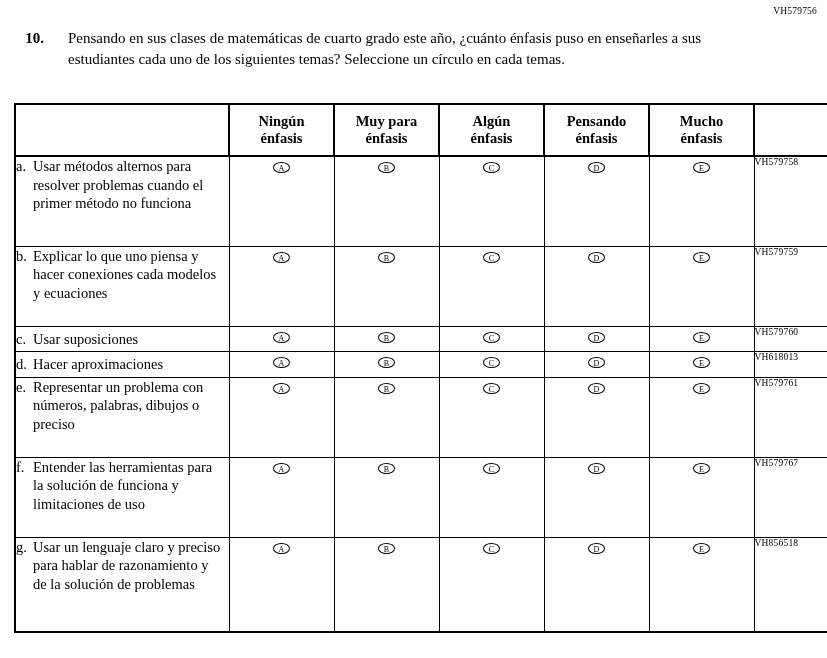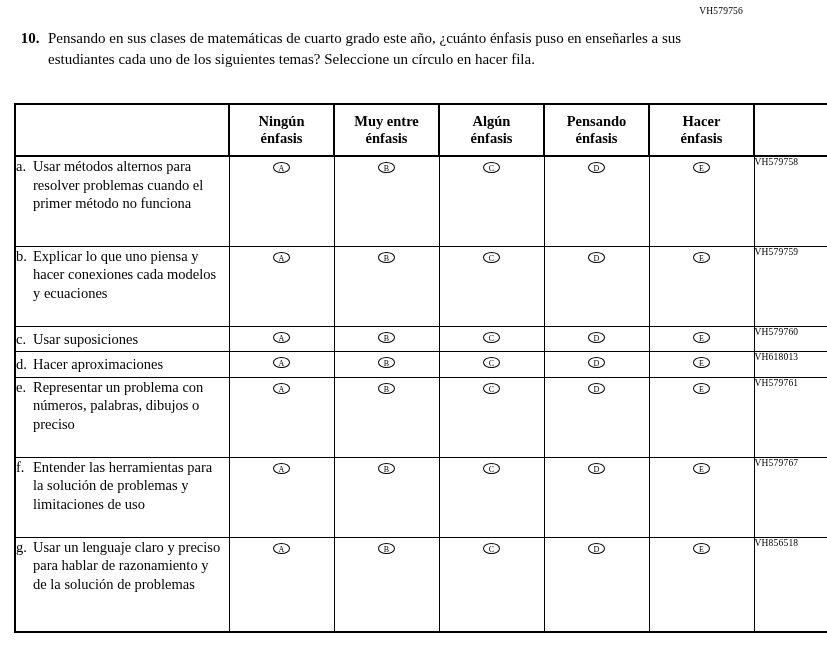--- a/index.html
+++ b/index.html
@@ -10,21 +10,21 @@
   body {
     width: 827px;
     height: 658px;
     font-family: "Liberation Serif", serif;
     color: #000000;
     position: relative;
     overflow: hidden;
   }
   .page {
     position: relative;
-    width: 753px;
+    width: 827px;
     height: 658px;
     box-sizing: border-box;
   }
   .corner-id {
     position: absolute;
     top: 6px;
     right: 10px;
     font-family: "Liberation Serif", serif;
     font-size: 9.5px;
     letter-spacing: 0.2px;
@@ -35,22 +35,22 @@
     top: 28px;
     width: 700px;
     display: flex;
     align-items: flex-start;
   }
   .q-number {
     font-weight: bold;
     font-size: 15px;
     width: 28px;
     flex: 0 0 28px;
-    text-align: center;
-    padding-right: 4px;
+    text-align: right;
+    padding-right: 24px;
     line-height: 1.42;
   }
   .q-text {
     font-size: 15px;
     line-height: 1.42;
   }
   .q-text .underline-word {
     text-align: center;
   }
   table.matrix {
@@ -135,54 +135,54 @@
 </style>
 </head>
 <body>
 
 <div class="page">
 
   <div class="corner-id">VH579756</div>
 
   <div class="question-block">
     <div class="q-number">10.</div>
-    <div class="q-text"><span>Pensando en sus clases de matemáticas de cuarto grado este año, ¿cuánto énfasis puso en enseñarles a sus estudiantes cada uno de los siguientes temas? Seleccione </span><span class="underline-word">un</span><span> círculo en hacer fila.</span></div>
+    <div class="q-text"><span>Pensando en sus clases de matemáticas de cuarto grado este año, ¿cuánto énfasis puso en enseñarles a sus estudiantes cada uno de los siguientes temas? Seleccione </span><span class="underline-word">un</span><span> círculo en cada temas.</span></div>
   </div>
 
   <table class="matrix">
     <colgroup>
       <col class="c-stem">
       <col class="c-opt">
         <col class="c-opt">
         <col class="c-opt">
         <col class="c-opt">
         <col class="c-opt">
       <col class="c-id">
     </colgroup>
     <thead>
       <tr>
         <th class="head-stem"></th>
         <th class="head-opt">
           <div>Ningún</div>
           <div>énfasis</div>
         </th>
         <th class="head-opt">
-          <div>Muy entre</div>
+          <div>Muy para</div>
           <div>énfasis</div>
         </th>
         <th class="head-opt">
           <div>Algún</div>
           <div>énfasis</div>
         </th>
         <th class="head-opt">
           <div>Pensando</div>
           <div>énfasis</div>
         </th>
         <th class="head-opt">
-          <div>Hacer</div>
+          <div>Mucho</div>
           <div>énfasis</div>
         </th>
         <th class="head-id"></th>
       </tr>
     </thead>
     <tbody>
 
       <tr style="height:90px;">
         <td class="stem">
           <span class="row-letter">a.</span><span class="row-label">Usar métodos alternos para resolver problemas cuando el primer método no funciona</span>
@@ -238,21 +238,21 @@
         <td class="opt"><span class="bubble">A</span></td>
         <td class="opt"><span class="bubble">B</span></td>
         <td class="opt"><span class="bubble">C</span></td>
         <td class="opt"><span class="bubble">D</span></td>
         <td class="opt"><span class="bubble">E</span></td>
         <td class="idcell">VH579761</td>
       </tr>
 
       <tr style="height:80px;">
         <td class="stem">
-          <span class="row-letter">f.</span><span class="row-label">Entender las herramientas para la solución de problemas y limitaciones de uso</span>
+          <span class="row-letter">f.</span><span class="row-label">Entender las herramientas para la solución de funciona y limitaciones de uso</span>
         </td>
         <td class="opt"><span class="bubble">A</span></td>
         <td class="opt"><span class="bubble">B</span></td>
         <td class="opt"><span class="bubble">C</span></td>
         <td class="opt"><span class="bubble">D</span></td>
         <td class="opt"><span class="bubble">E</span></td>
         <td class="idcell">VH579767</td>
       </tr>
 
       <tr style="height:95px;">

